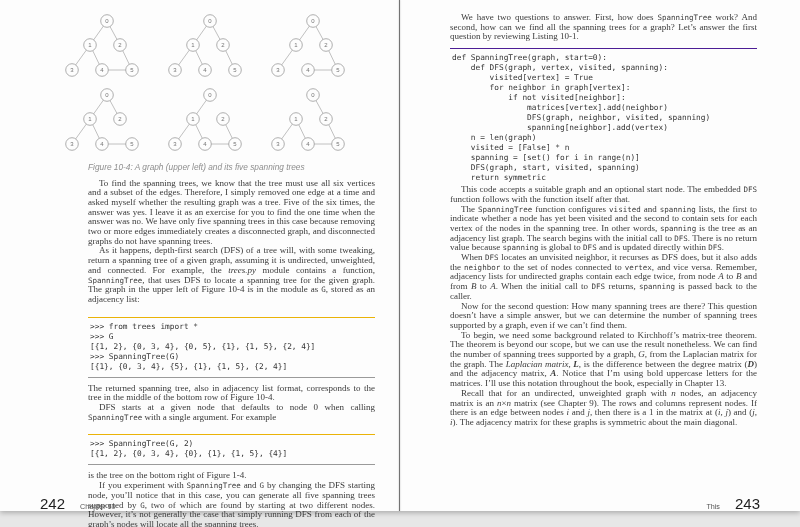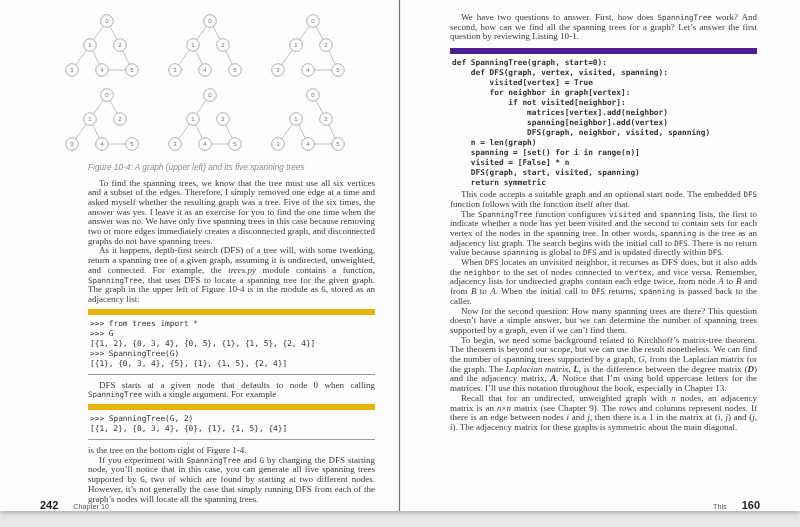--- a/index.html
+++ b/index.html
@@ -51,47 +51,46 @@
   .caption {
     font-family:"Liberation Sans", sans-serif;
     font-style:italic;
     font-size:8.3px; line-height:9.5px;
     color:#8e8e8e;
     margin:4px 0 6px 0;
   }
   .listing-caption { margin:5px 0 7px 0; }
 
   .code-block {
-    border-top:6px solid #eab308;
+    border-top:1px solid #eab308;
     border-bottom:1px solid #9a9a9a;
-    margin:4px 0 6px 0;
+    margin:12px 0 6px 0;
     padding:4px 0 5px 2px;
   }
   .listing-block {
-    border-top:6px solid #4c1d95;
+    border-top:1px solid #4c1d95;
     border-bottom:none;
     margin:6px 0 0 0;
     padding:4px 0 2px 2px;
-    font-weight:bold;
   }
   .code-line {
     font-family:"DejaVu Sans Mono", monospace;
     font-size:7.8px; line-height:10px;
     white-space:pre;
     color:#333;
   }
 
   .footer {
     position:absolute; bottom:12px;
     font-family:"Liberation Sans", sans-serif;
     white-space:nowrap;
   }
   .footer-left { left:40px; }
   .footer-right { right:40px; }
-  .pagenum { font-weight:bold; font-size:11px; color:#1f1f1f; }
+  .pagenum { font-weight:normal; font-size:15px; color:#1f1f1f; }
   .footer-label { font-size:7.2px; color:#555; }
   .footer-left .footer-label { margin-left:15px;text-align:right; }
   .footer-right .footer-label { margin-right:15px; }
 
   svg.graph { display:block; }
 </style>
 </head>
 <body>
 
 <div class="spread">
@@ -220,20 +219,21 @@
     <p class="body indent">As it happens, depth-first search (DFS) of a tree will, with some tweaking, return a spanning tree of a given graph, assuming it is undirected, unweighted, and connected. For example, the <span class="italic">trees.py</span> module contains a function, <span class="code-inline">SpanningTree</span>, that uses DFS to locate a spanning tree for the given graph. The graph in the upper left of Figure 10-4 is in the module as <span class="code-inline">G</span>, stored as an adjacency list:</p>
 
     <div class="code-block">
         <div class="code-line">&gt;&gt;&gt; from trees import *</div>
         <div class="code-line">&gt;&gt;&gt; G</div>
         <div class="code-line">[{1, 2}, {0, 3, 4}, {0, 5}, {1}, {1, 5}, {2, 4}]</div>
         <div class="code-line">&gt;&gt;&gt; SpanningTree(G)</div>
         <div class="code-line">[{1}, {0, 3, 4}, {5}, {1}, {1, 5}, {2, 4}]</div>
       </div>
 
+    <p class="body">The returned spanning tree, also in adjacency list format, corresponds to the tree in the middle of the bottom row of Figure 10-4.</p>
     <p class="body indent">DFS starts at a given node that defaults to node 0 when calling <span class="code-inline">SpanningTree</span> with a single argument. For example</p>
 
     <div class="code-block">
         <div class="code-line">&gt;&gt;&gt; SpanningTree(G, 2)</div>
         <div class="code-line">[{1, 2}, {0, 3, 4}, {0}, {1}, {1, 5}, {4}]</div>
       </div>
 
     <p class="body">is the tree on the bottom right of Figure 1-4.</p>
     <p class="body indent">If you experiment with <span class="code-inline">SpanningTree</span> and <span class="code-inline">G</span> by changing the DFS starting node, you’ll notice that in this case, you can generate all five spanning trees supported by <span class="code-inline">G</span>, two of which are found by starting at two different nodes. However, it’s not generally the case that simply running DFS from each of the graph’s nodes will locate all the spanning trees.</p>
 
@@ -245,35 +245,35 @@
   <div class="page page-right">
     <p class="body first-para indent">We have two questions to answer. First, how does <span class="code-inline">SpanningTree</span> work? And second, how can we find all the spanning trees for a graph? Let’s answer the first question by reviewing Listing 10-1.</p>
 
     <div class="code-block listing-block">
         <div class="code-line">def SpanningTree(graph, start=0):</div>
         <div class="code-line">    def DFS(graph, vertex, visited, spanning):</div>
         <div class="code-line">        visited[vertex] = True</div>
         <div class="code-line">        for neighbor in graph[vertex]:</div>
         <div class="code-line">            if not visited[neighbor]:</div>
         <div class="code-line">                matrices[vertex].add(neighbor)</div>
+        <div class="code-line">                DFS(graph, neighbor, visited, spanning)</div>
         <div class="code-line">                spanning[neighbor].add(vertex)</div>
-        <div class="code-line">                DFS(graph, neighbor, visited, spanning)</div>
         <div class="code-line">    n = len(graph)</div>
+        <div class="code-line">    visited = [False] * n</div>
         <div class="code-line">    spanning = [set() for i in range(n)]</div>
-        <div class="code-line">    visited = [False] * n</div>
         <div class="code-line">    DFS(graph, start, visited, spanning)</div>
         <div class="code-line">    return symmetric</div>
       </div>
 
     <p class="body indent">This code accepts a suitable graph and an optional start node. The embedded <span class="code-inline">DFS</span> function follows with the function itself after that.</p>
     <p class="body indent">The <span class="code-inline">SpanningTree</span> function configures <span class="code-inline">visited</span> and <span class="code-inline">spanning</span> lists, the first to indicate whether a node has yet been visited and the second to contain sets for each vertex of the nodes in the spanning tree. In other words, <span class="code-inline">spanning</span> is the tree as an adjacency list graph. The search begins with the initial call to <span class="code-inline">DFS</span>. There is no return value because <span class="code-inline">spanning</span> is global to <span class="code-inline">DFS</span> and is updated directly within <span class="code-inline">DFS</span>.</p>
     <p class="body indent">When <span class="code-inline">DFS</span> locates an unvisited neighbor, it recurses as DFS does, but it also adds the <span class="code-inline">neighbor</span> to the set of nodes connected to <span class="code-inline">vertex</span>, and vice versa. Remember, adjacency lists for undirected graphs contain each edge twice, from node <span class="italic">A</span> to <span class="italic">B</span> and from <span class="italic">B</span> to <span class="italic">A</span>. When the initial call to <span class="code-inline">DFS</span> returns, <span class="code-inline">spanning</span> is passed back to the caller.</p>
     <p class="body indent">Now for the second question: How many spanning trees are there? This question doesn’t have a simple answer, but we can determine the number of spanning trees supported by a graph, even if we can’t find them.</p>
     <p class="body indent">To begin, we need some background related to Kirchhoff’s matrix-tree theorem. The theorem is beyond our scope, but we can use the result nonetheless. We can find the number of spanning trees supported by a graph, <span class="italic">G</span>, from the Laplacian matrix for the graph. The <span class="italic">Laplacian matrix</span>, <span class="bold-italic">L</span>, is the difference between the degree matrix (<span class="bold-italic">D</span>) and the adjacency matrix, <span class="bold-italic">A</span>. Notice that I’m using bold uppercase letters for the matrices. I’ll use this notation throughout the book, especially in Chapter 13.</p>
     <p class="body indent">Recall that for an undirected, unweighted graph with <span class="italic">n</span> nodes, an adjacency matrix is an <span class="italic">n</span>×<span class="italic">n</span> matrix (see Chapter 9). The rows and columns represent nodes. If there is an edge between nodes <span class="italic">i</span> and <span class="italic">j</span>, then there is a 1 in the matrix at (<span class="italic">i</span>, <span class="italic">j</span>) and (<span class="italic">j</span>, <span class="italic">i</span>). The adjacency matrix for these graphs is symmetric about the main diagonal.</p>
 
     <div class="footer footer-right">
-      <span class="footer-label">This</span><span class="pagenum">160</span>
+      <span class="footer-label">This</span><span class="pagenum">243</span>
     </div>
   </div>
 
   <div class="seam"></div>
 </div>
 
 </body></html>

